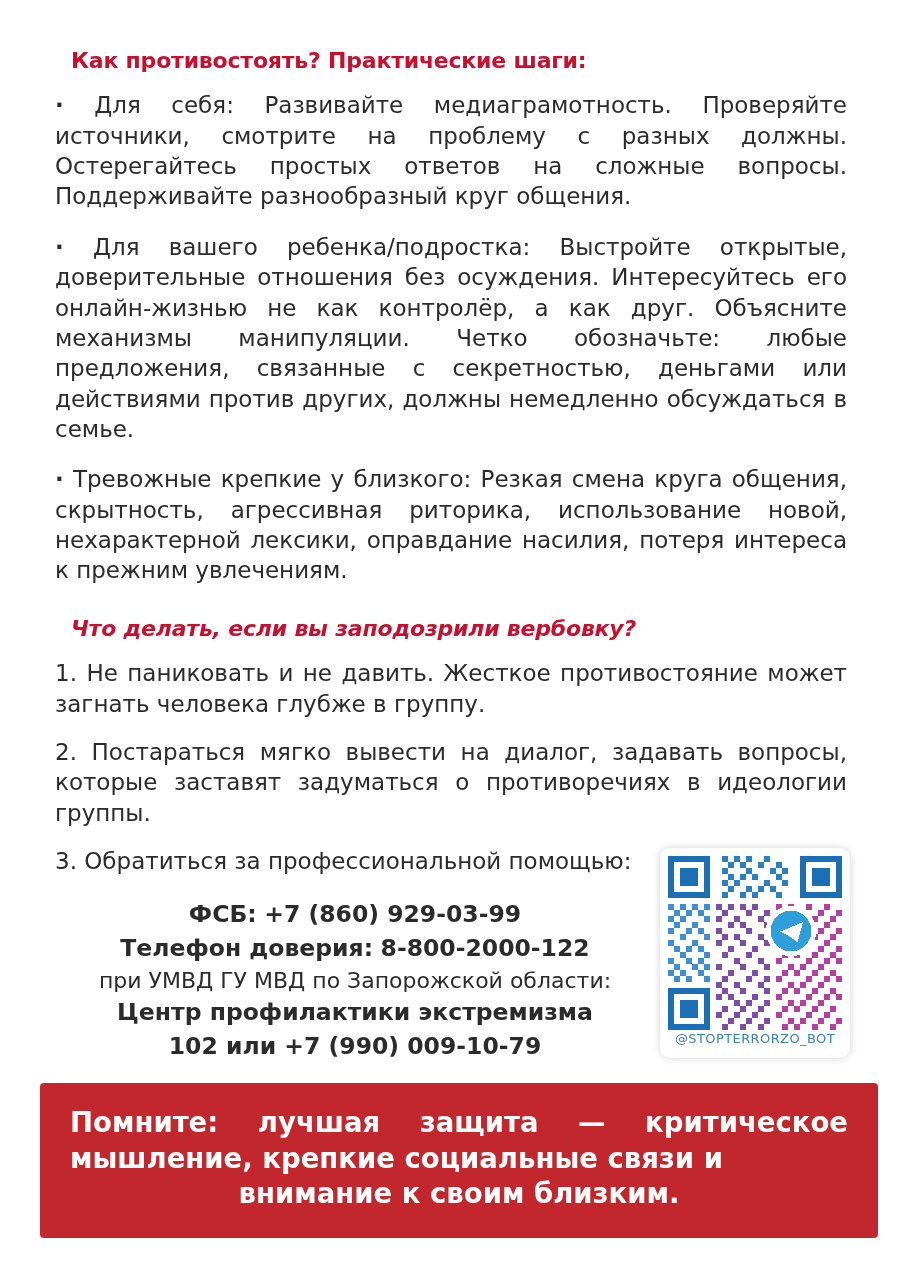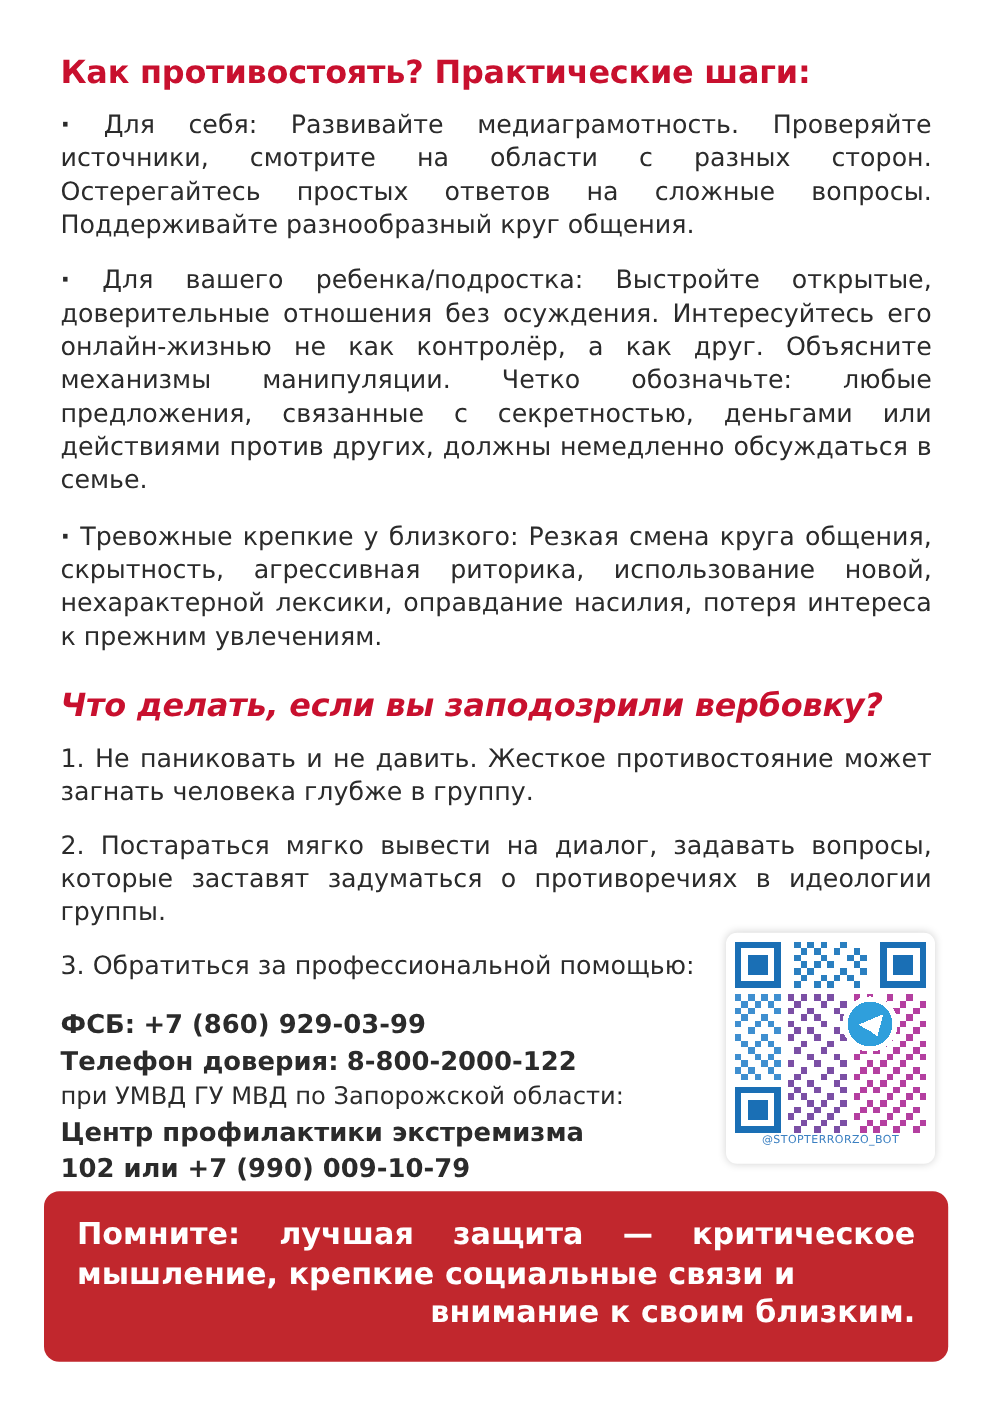--- a/index.html
+++ b/index.html
@@ -17,23 +17,23 @@
   }
   .page {
     box-sizing: border-box;
     width: 902px;
     height: 1280px;
     padding: 40px 55px 0 55px;
     position: relative;
   }
   h2.section-title {
     color: #c8102e;
-    font-size: 29px;
+    font-size: 22px;
     font-weight: bold;
-    margin: 8px 0 16px 0;
+    margin: 8px 0 16px 16px;
     line-height: 1.2;
     letter-spacing: -0.2px;
   }
   h2.section-title.second {
     margin-top: 30px;
     margin-bottom: 16px;
     font-style: italic;
   }
   p.para {
     font-size: 23px;
@@ -53,20 +53,21 @@
   .numbered {
     font-size: 23px;
     line-height: 1.32;
     margin: 0 0 18px 0;
     text-align: justify;
     color: #2b2b2b;
   }
   .contacts {
     margin-top: 22px;
     width: 600px;
+    text-align: center;
   }
   .contact-line {
     font-size: 23.5px;
     line-height: 1.42;
     color: #2b2b2b;
   }
   .contact-line .b { font-weight: bold; }
   .contact-line.sub { font-size: 22px; }
   .qr-block {
     position: absolute;
@@ -81,61 +82,61 @@
     box-sizing: border-box;
     text-align: center;
   }
   .qr-canvas {
     width: 174px;
     height: 174px;
     margin: 0 auto;
     display: block;
   }
   .qr-caption {
-    font-size: 10px;
+    font-size: 13px;
     color: #3a7fc1;
     letter-spacing: 0.4px;
     margin-top: 1px;
     font-family: "DejaVu Sans", "Liberation Sans", sans-serif;
   }
   .footer-banner {
     position: absolute;
     left: 40px;
-    right: 40px;
+    right: 24px;
     bottom: 42px;
     background: #c1272d;
-    border-radius: 14px;
+    border-radius: 4px;
     padding: 22px 30px 26px 30px;
     box-sizing: border-box;
   }
   .footer-banner p {
     margin: 0;
     color: #ffffff;
     font-size: 27.5px;
     font-weight: bold;
     line-height: 1.3;
     text-align: justify;
     text-justify: inter-word;
   }
   .footer-banner p .last-line {
     display: block;
-    text-align: right;
+    text-align: center;
   }
 </style>
 </head>
 <body>
 
 <div class="page">
 
   <h2 class="section-title">Как противостоять? Практические шаги:</h2>
 
   <p class="para">
     <span class="bullet-dot">·</span>
     <span class="lead">Для себя:</span>
-    <span>Развивайте медиаграмотность. Проверяйте источники, смотрите на области с разных сторон. Остерегайтесь простых ответов на сложные вопросы. Поддерживайте разнообразный круг общения.</span>
+    <span>Развивайте медиаграмотность. Проверяйте источники, смотрите на проблему с разных должны. Остерегайтесь простых ответов на сложные вопросы. Поддерживайте разнообразный круг общения.</span>
   </p>
 
   <p class="para">
     <span class="bullet-dot">·</span>
     <span class="lead">Для вашего ребенка/подростка:</span>
     <span>Выстройте открытые, доверительные отношения без осуждения. Интересуйтесь его онлайн-жизнью не как контролёр, а как друг. Объясните механизмы манипуляции. Четко обозначьте: любые предложения, связанные с секретностью, деньгами или действиями против других, должны немедленно обсуждаться в семье.</span>
   </p>
 
   <p class="para">
     <span class="bullet-dot">·</span>

